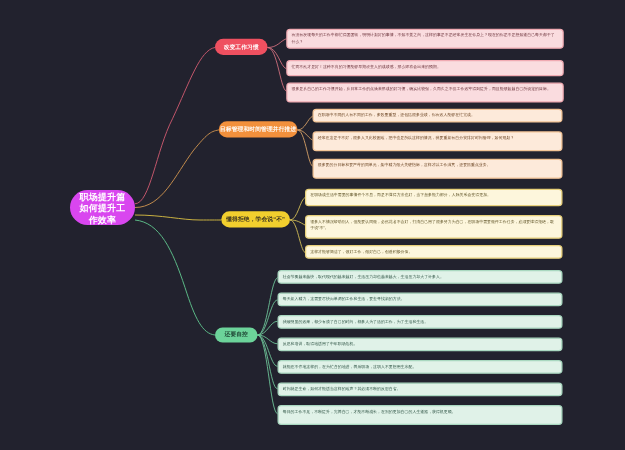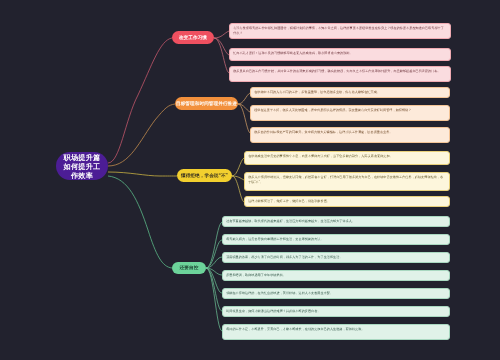--- a/index.html
+++ b/index.html
@@ -16,21 +16,21 @@
     position:absolute;
     box-sizing:border-box;
     display:flex;align-items:center;justify-content:center;
     text-align:center;
     color:#ffffff;
     line-height:1.25;
     border-radius:10px;
     padding:3px 6px;
   }
   .root{
-    background:#4c1d95;
+    background:#d946ef;
     border-radius:14px;
     font-size:7.2px;
     font-weight:bold;
     letter-spacing:.2px;
   }
   .branch{
     font-size:4.6px;
     font-weight:bold;
     border-radius:9px;
     white-space:nowrap;

